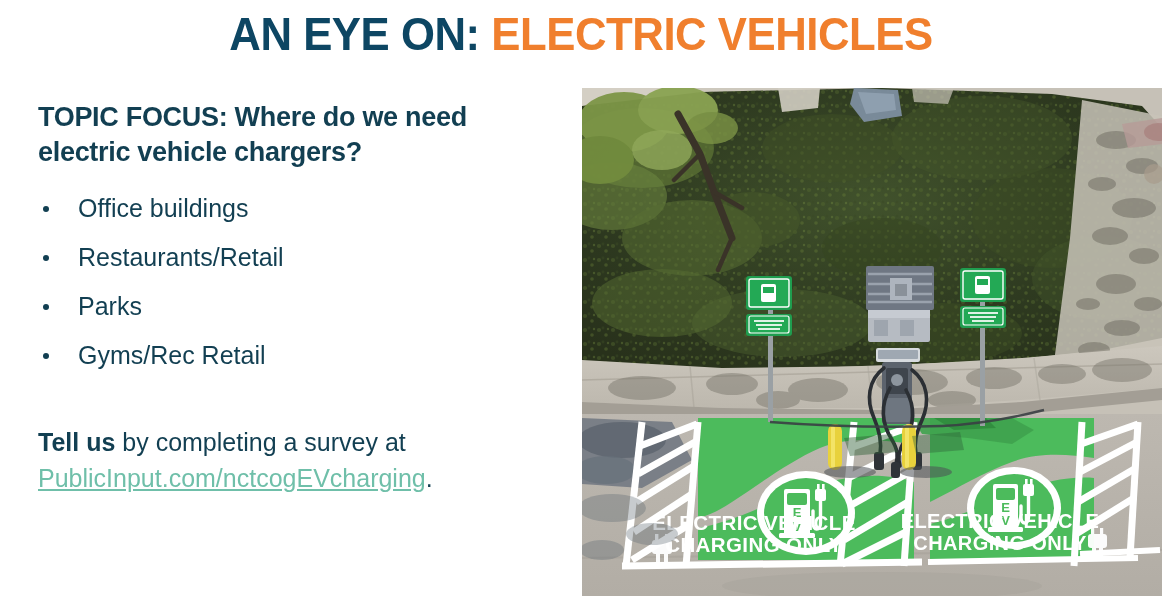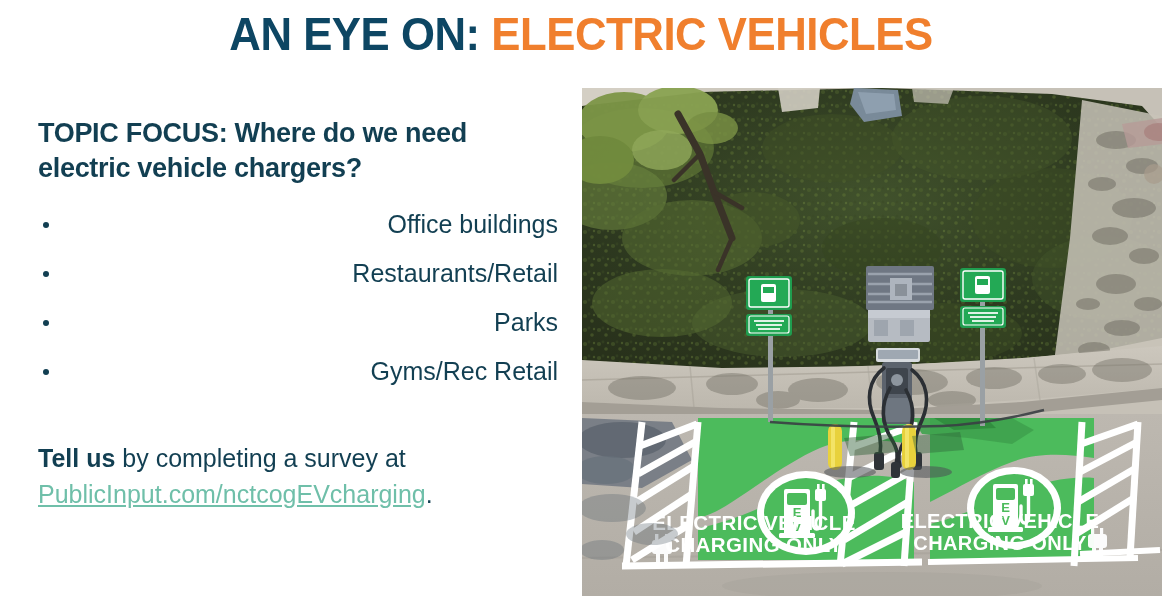--- a/index.html
+++ b/index.html
@@ -38,34 +38,33 @@
     position: absolute;
     left: 38px; top: 100px;
     width: 520px;
   }
   .topic-focus {
     color: #123f52;
     font-weight: bold;
     font-size: 27px;
     line-height: 35px;
     letter-spacing: -0.3px;
-    margin: 16px 0 14px 0;
+    margin: 0 0 14px 0;
   }
   ul.bullets {
     list-style: none;
     margin: 0; padding: 0;
   }
   ul.bullets li {
     position: relative;
     color: #123f52;
     font-size: 25px;
     line-height: 49px;
     padding-left: 40px;
     white-space: nowrap;
-    text-align: right;
   }
   ul.bullets li .dot {
     position: absolute;
     left: 5px; top: 22px;
     width: 6px; height: 6px;
     border-radius: 50%;
     background: #123f52;
   }
 
   .cta {

